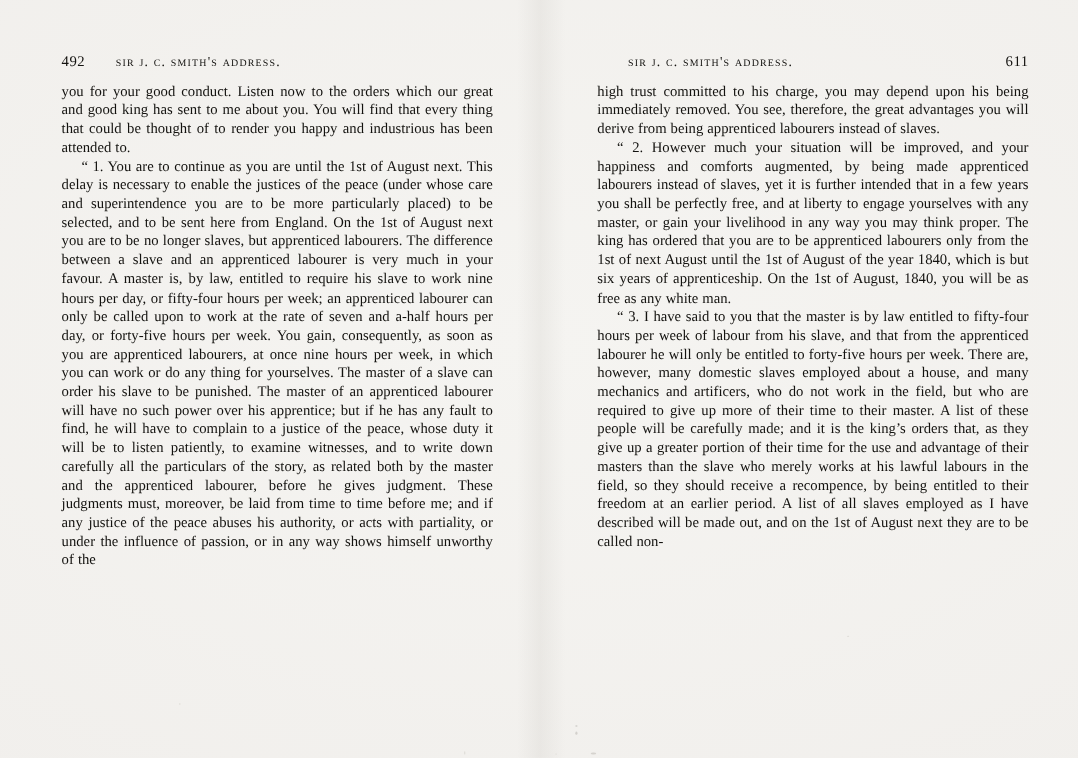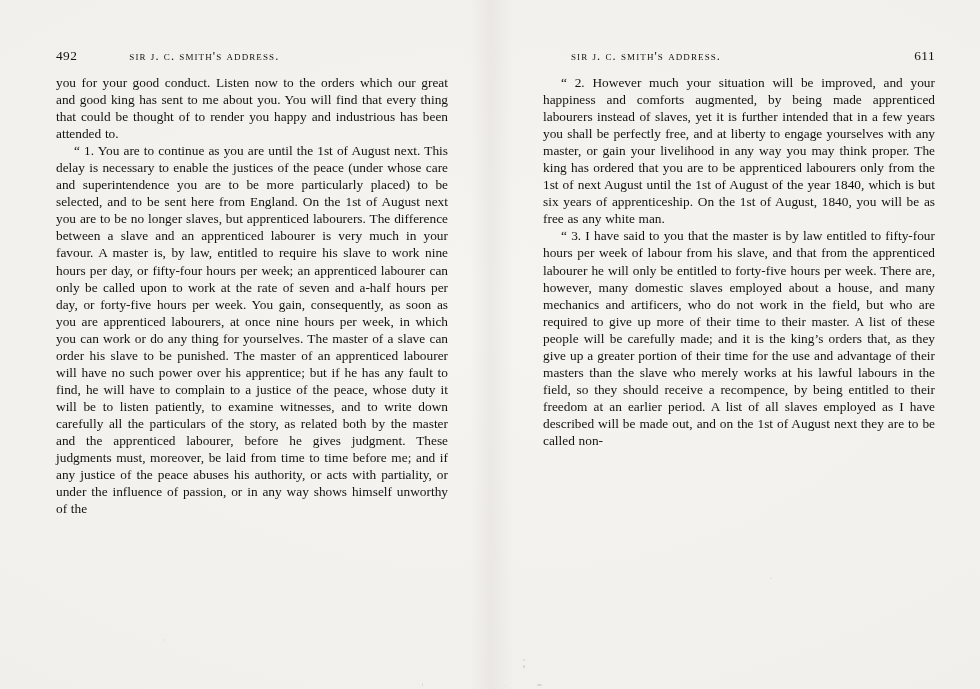--- a/index.html
+++ b/index.html
@@ -69,21 +69,21 @@
     text-align: right;
   }
   .folio {
     font-size: 13.4px;
     letter-spacing: 0.4px;
     font-variant: normal;
   }
 
   
   .page-left .runhead  { justify-content: flex-start; }
-  .page-left .folio    { margin-right: 52px; }
+  .page-left .folio    { margin-right: 28px; }
 
   
   .page-right .runhead { justify-content: flex-start; padding-left: 28px; }
   .page-right .folio   { margin-left: auto; }
 
   
   .column {
     position: absolute;
     top: 74px;
     left: 0;
@@ -156,20 +156,21 @@
   </div>
 
   <div class="page page-right">
 
     <div class="runhead">
       <span class="runhead-title">SIR J. C. SMITH'S ADDRESS.</span>
       <span class="folio">611</span>
     </div>
 
     <div class="column">
+      <p class="runs-on">high trust committed to his charge, you may depend upon his being immediately removed. You see, therefore, the great advantages you will derive from being apprenticed labourers instead of slaves.</p>
       <p class="indent">“ 2. However much your situation will be improved, and your happiness and comforts augmented, by being made apprenticed labourers instead of slaves, yet it is further intended that in a few years you shall be perfectly free, and at liberty to engage yourselves with any master, or gain your livelihood in any way you may think proper. The king has ordered that you are to be apprenticed labourers only from the 1st of next August until the 1st of August of the year 1840, which is but six years of apprenticeship. On the 1st of August, 1840, you will be as free as any white man.</p>
       <p class="indent">“ 3. I have said to you that the master is by law entitled to fifty-four hours per week of labour from his slave, and that from the apprenticed labourer he will only be entitled to forty-five hours per week. There are, however, many domestic slaves employed about a house, and many mechanics and artificers, who do not work in the field, but who are required to give up more of their time to their master. A list of these people will be carefully made; and it is the king’s orders that, as they give up a greater portion of their time for the use and advantage of their masters than the slave who merely works at his lawful labours in the field, so they should receive a recompence, by being entitled to their freedom at an earlier period. A list of all slaves employed as I have described will be made out, and on the 1st of August next they are to be called non-</p>
     </div>
 
 
   </div>
 
 </div>
 
 <div class="speck" style="left:523px; top:665px; width:2px; height:3px; opacity:.55;"></div>

